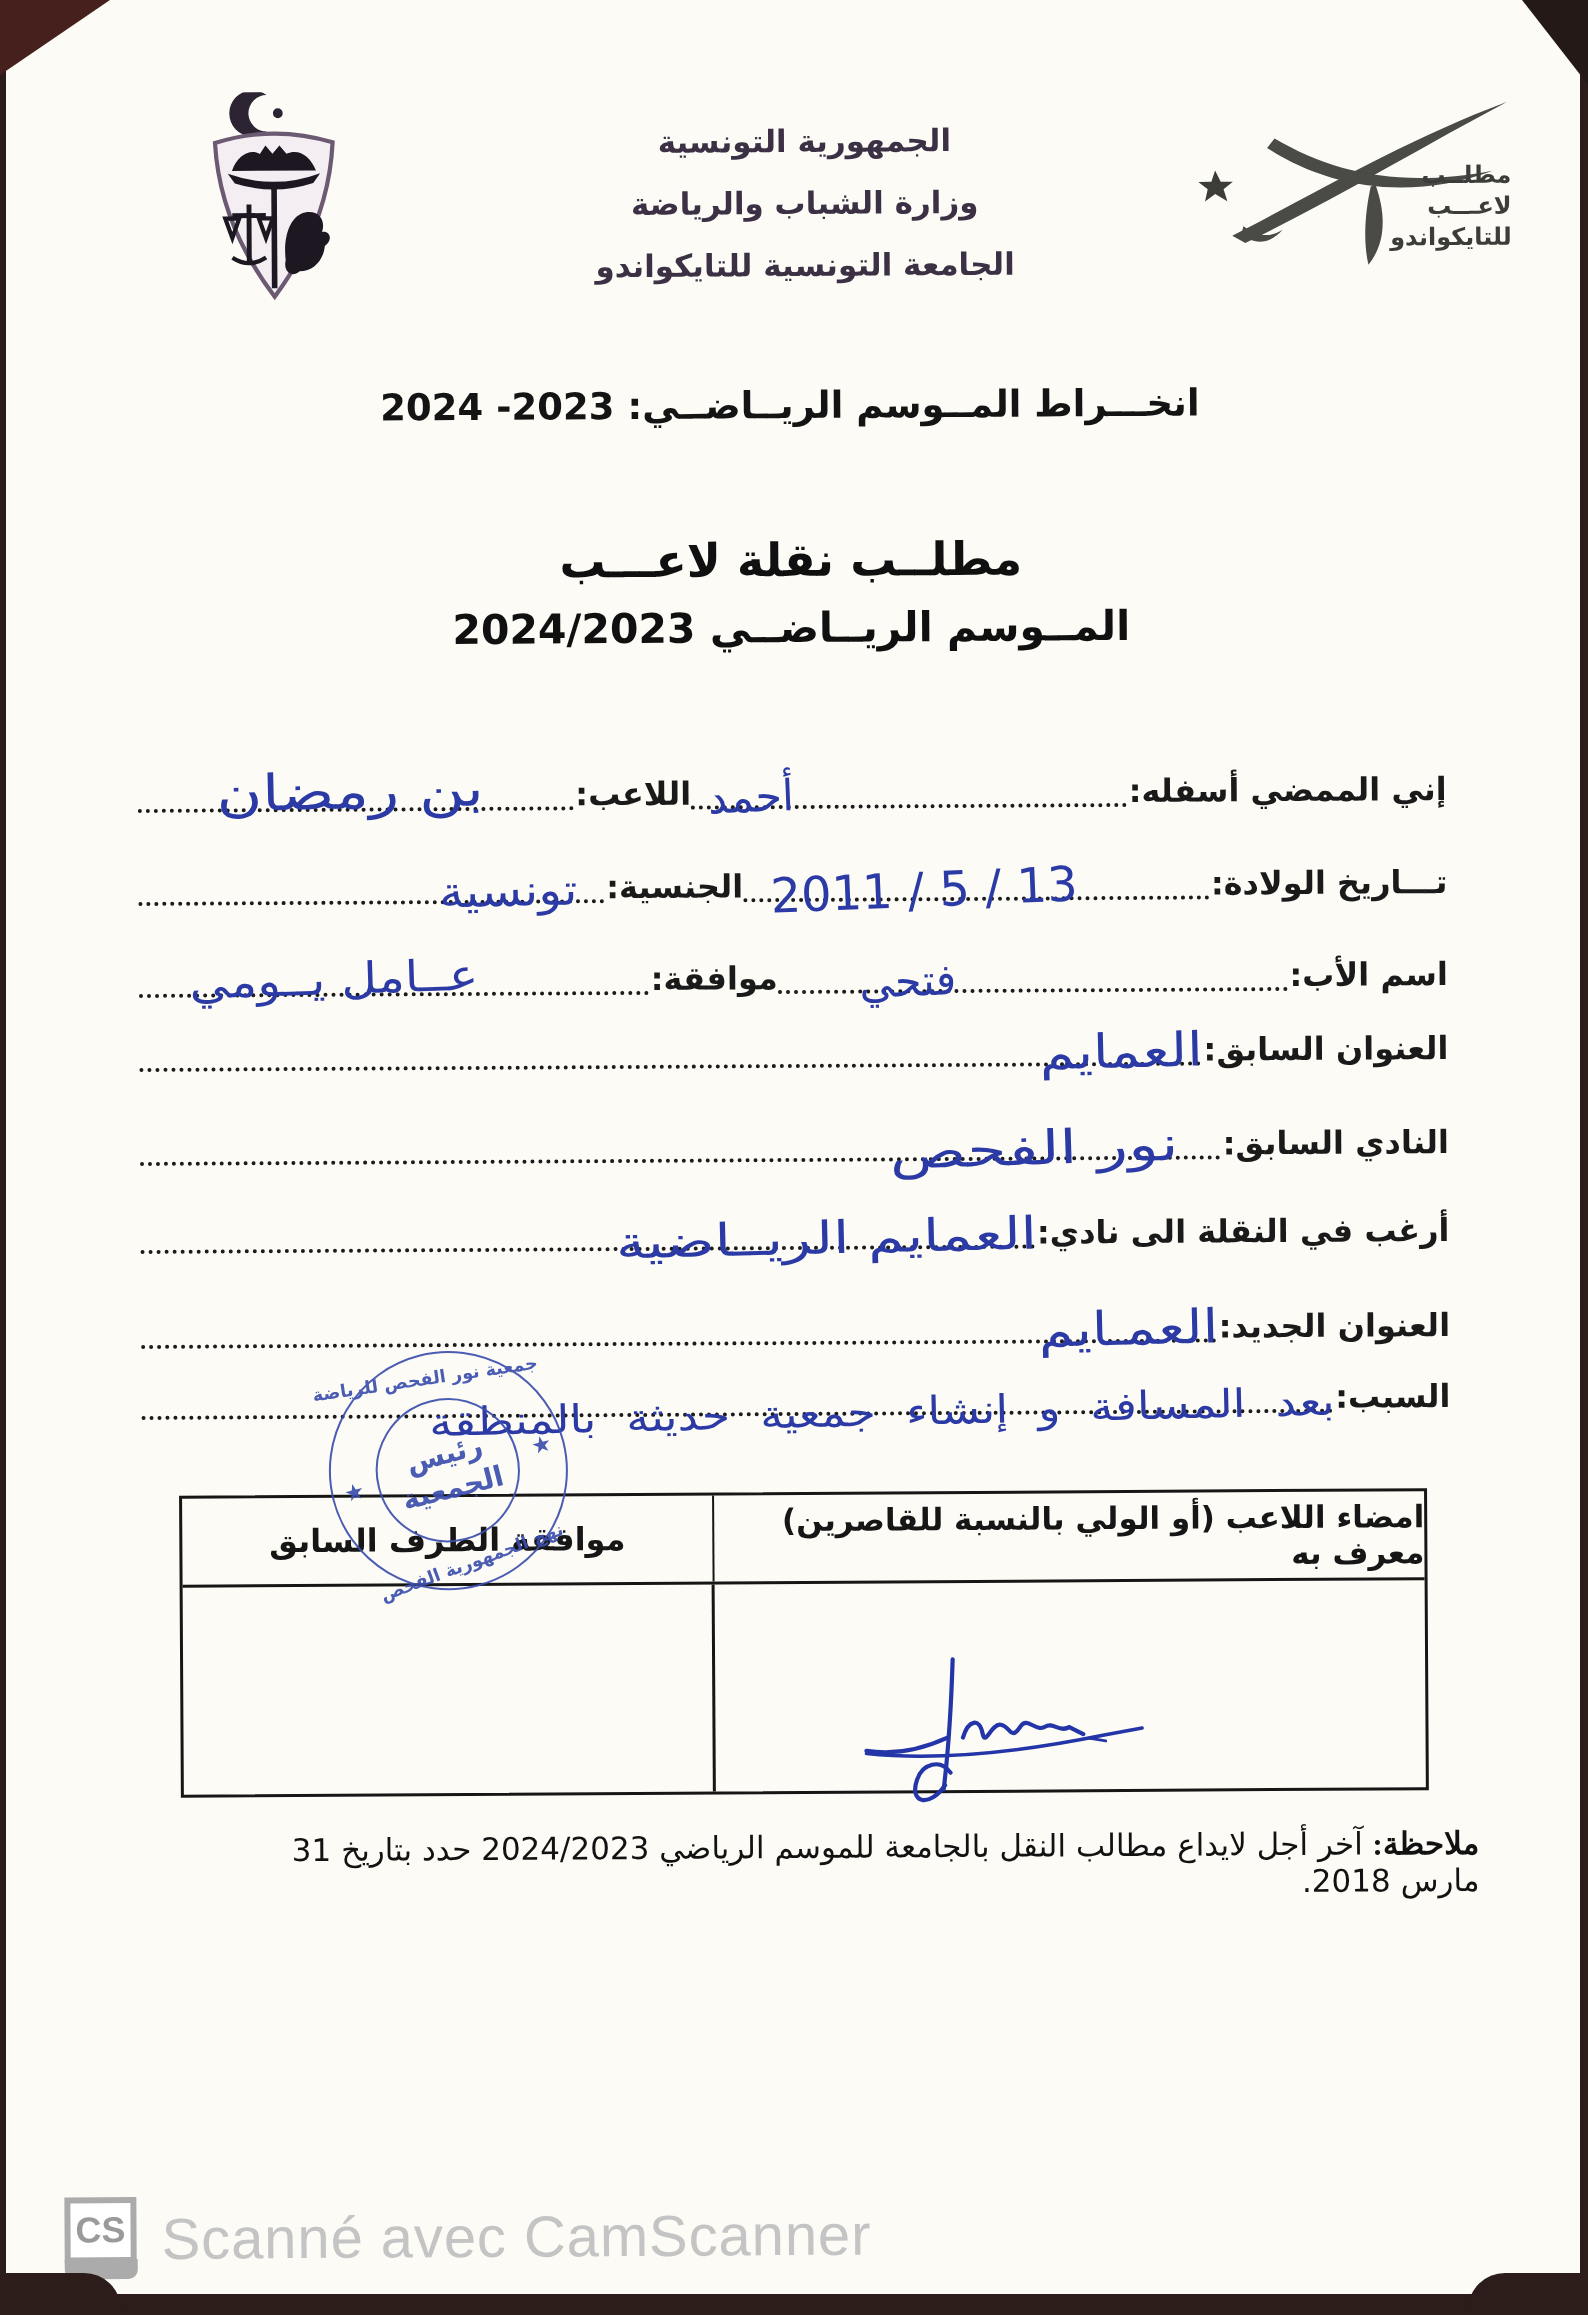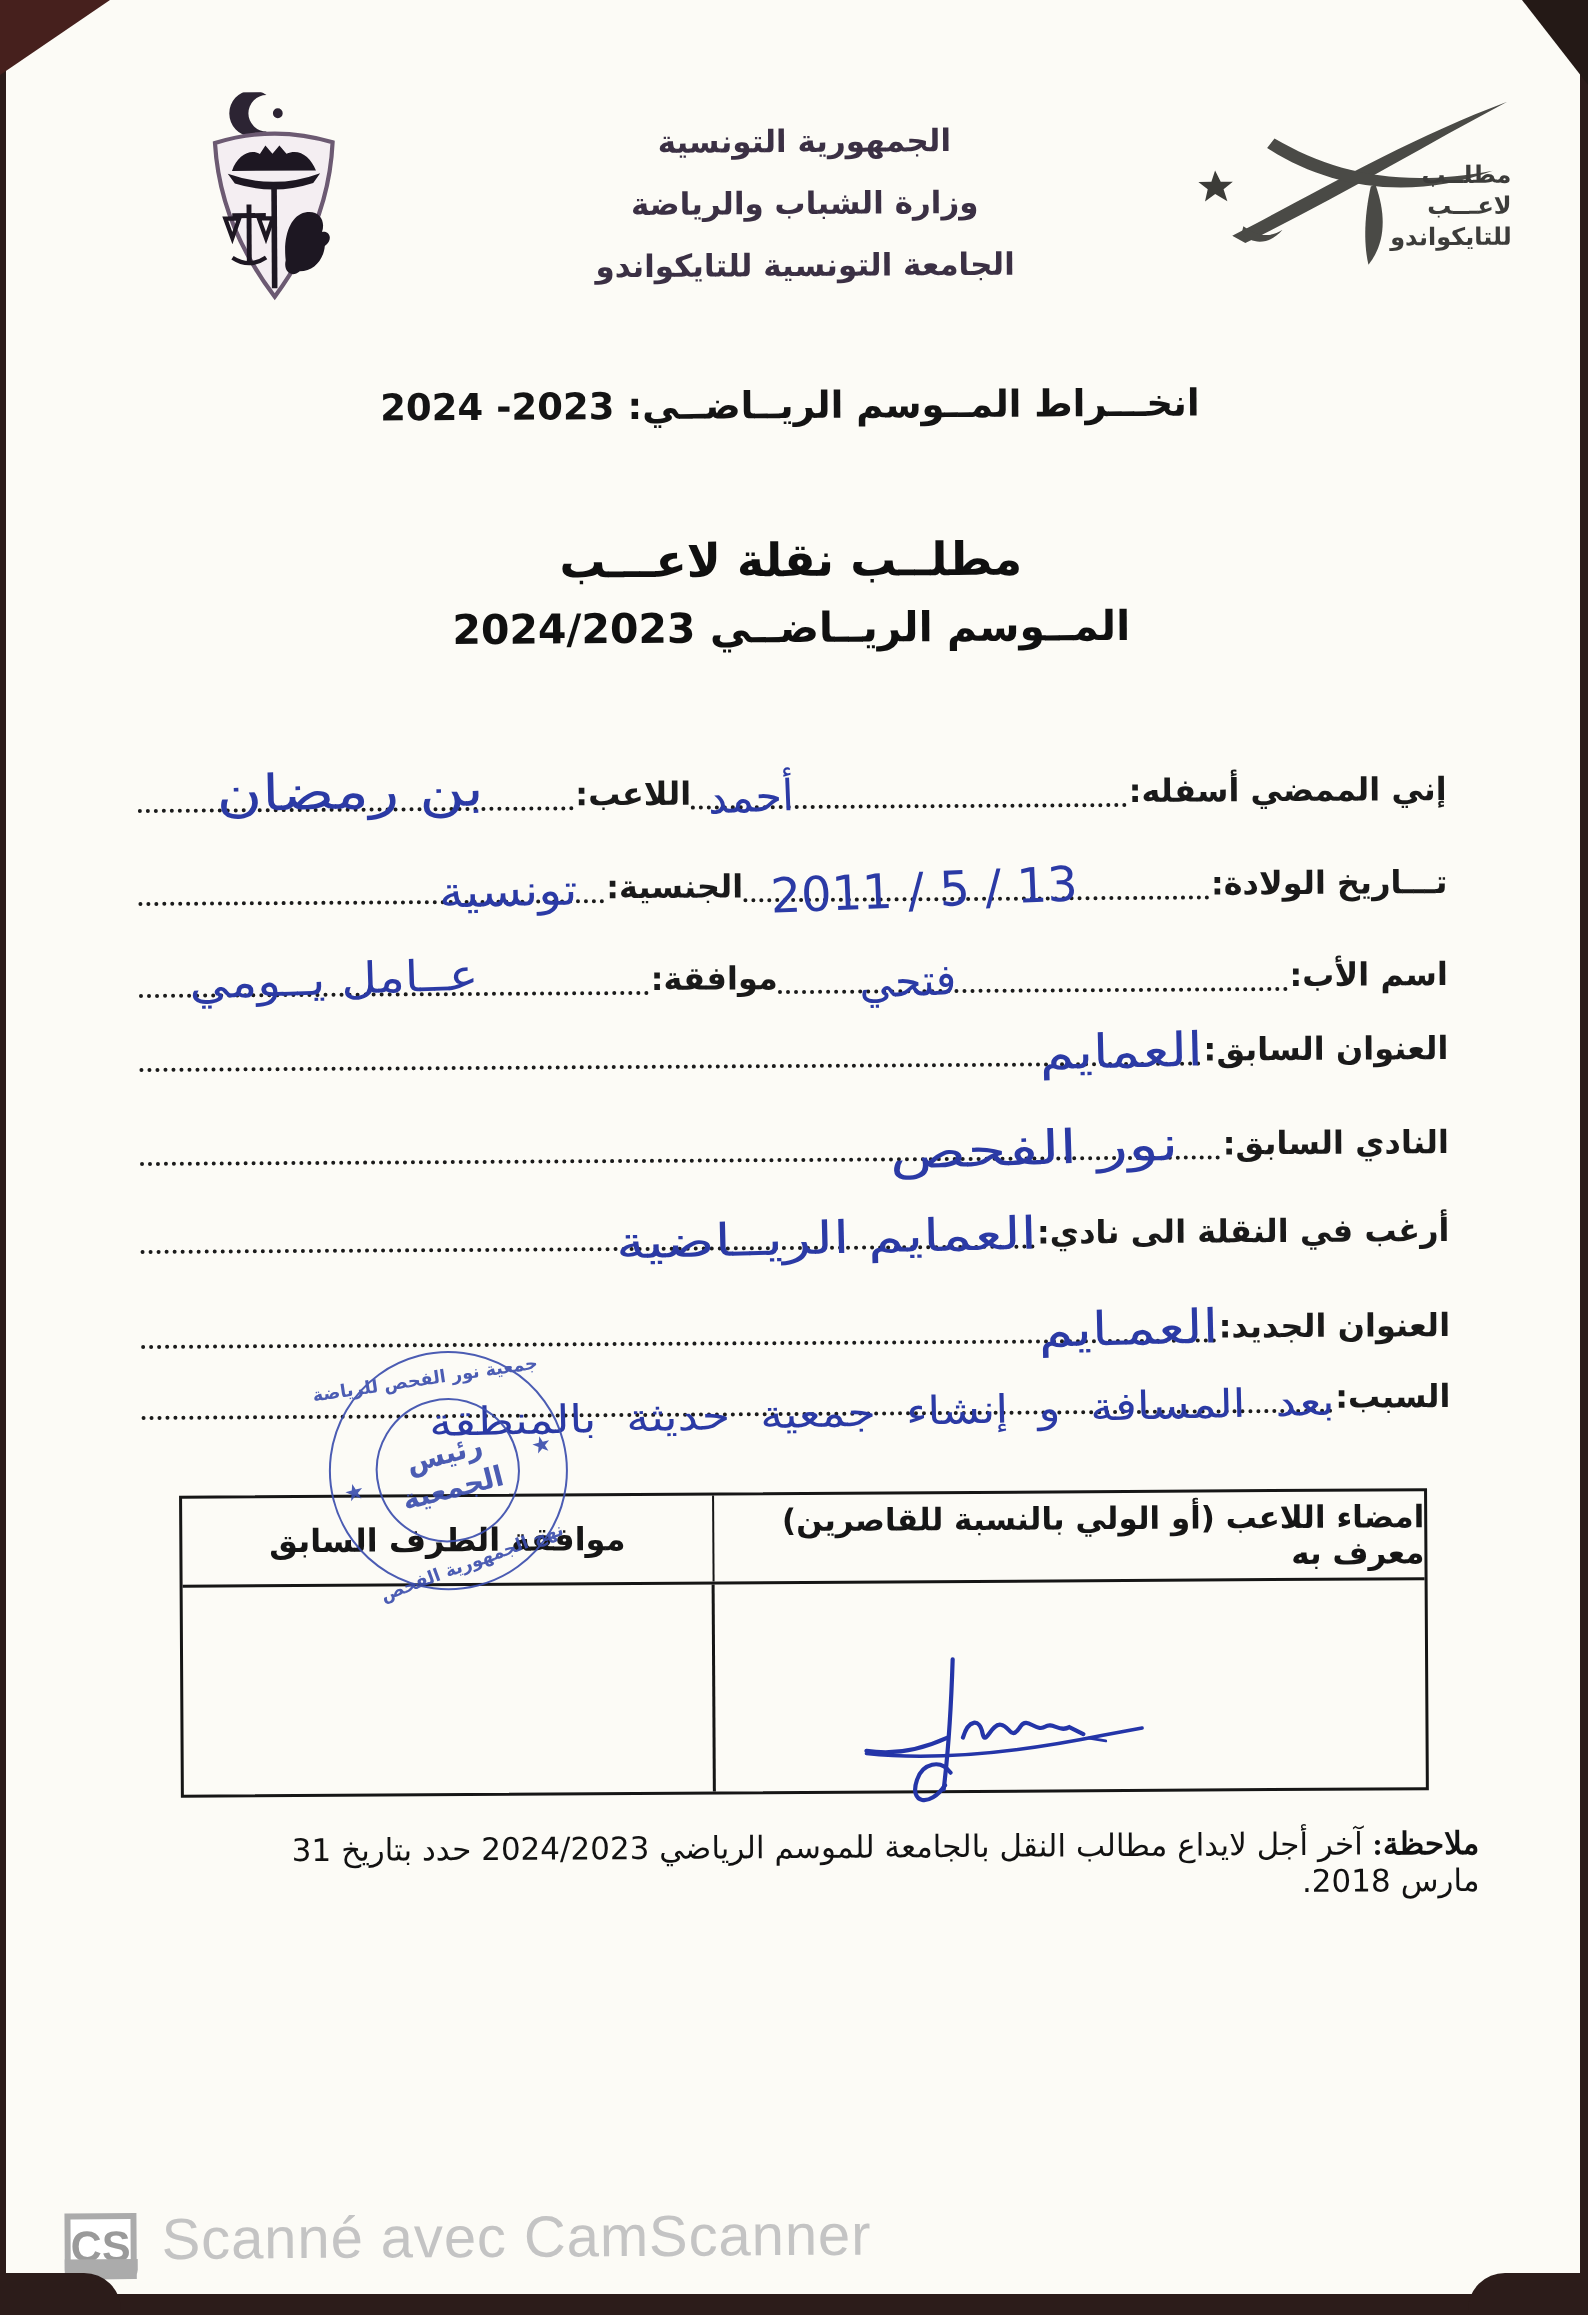--- a/index.html
+++ b/index.html
@@ -91,21 +91,21 @@
 
   
   .note{position:absolute;right:114px;top:1829px;width:1212px;direction:rtl;text-align:right;
     font-size:31px;color:#121212;}
   .note b{font-weight:700;font-family:Liberation Serif, serif;}
   .watermark{position:absolute;left:58px;top:2193px;display:flex;align-items:center;gap:26px;
     font-family:"Liberation Sans",sans-serif;}
   .cs-badge{width:71px;height:82px;position:relative;}
   .cs-box{position:absolute;left:0;top:0;width:60px;height:54px;border:6.5px solid #ababab;
     display:flex;align-items:center;justify-content:center;
-    font-size:43px;font-weight:700;color:#9a9a9a;background:#fff;margin-top:16px;}
+    font-size:36px;font-weight:700;color:#9a9a9a;background:#fff;}
   .cs-tab{position:absolute;left:0;bottom:0;width:73px;height:20.5px;background:#ababab;
     border-radius:0 0 9.3px 9.3px;}
   .cs-text{font-size:58px;color:#c4c4c4;letter-spacing:0.9px;}
 </style>
 </head>
 <body>
 
 <div class="page">
   <div class="doc">
 

